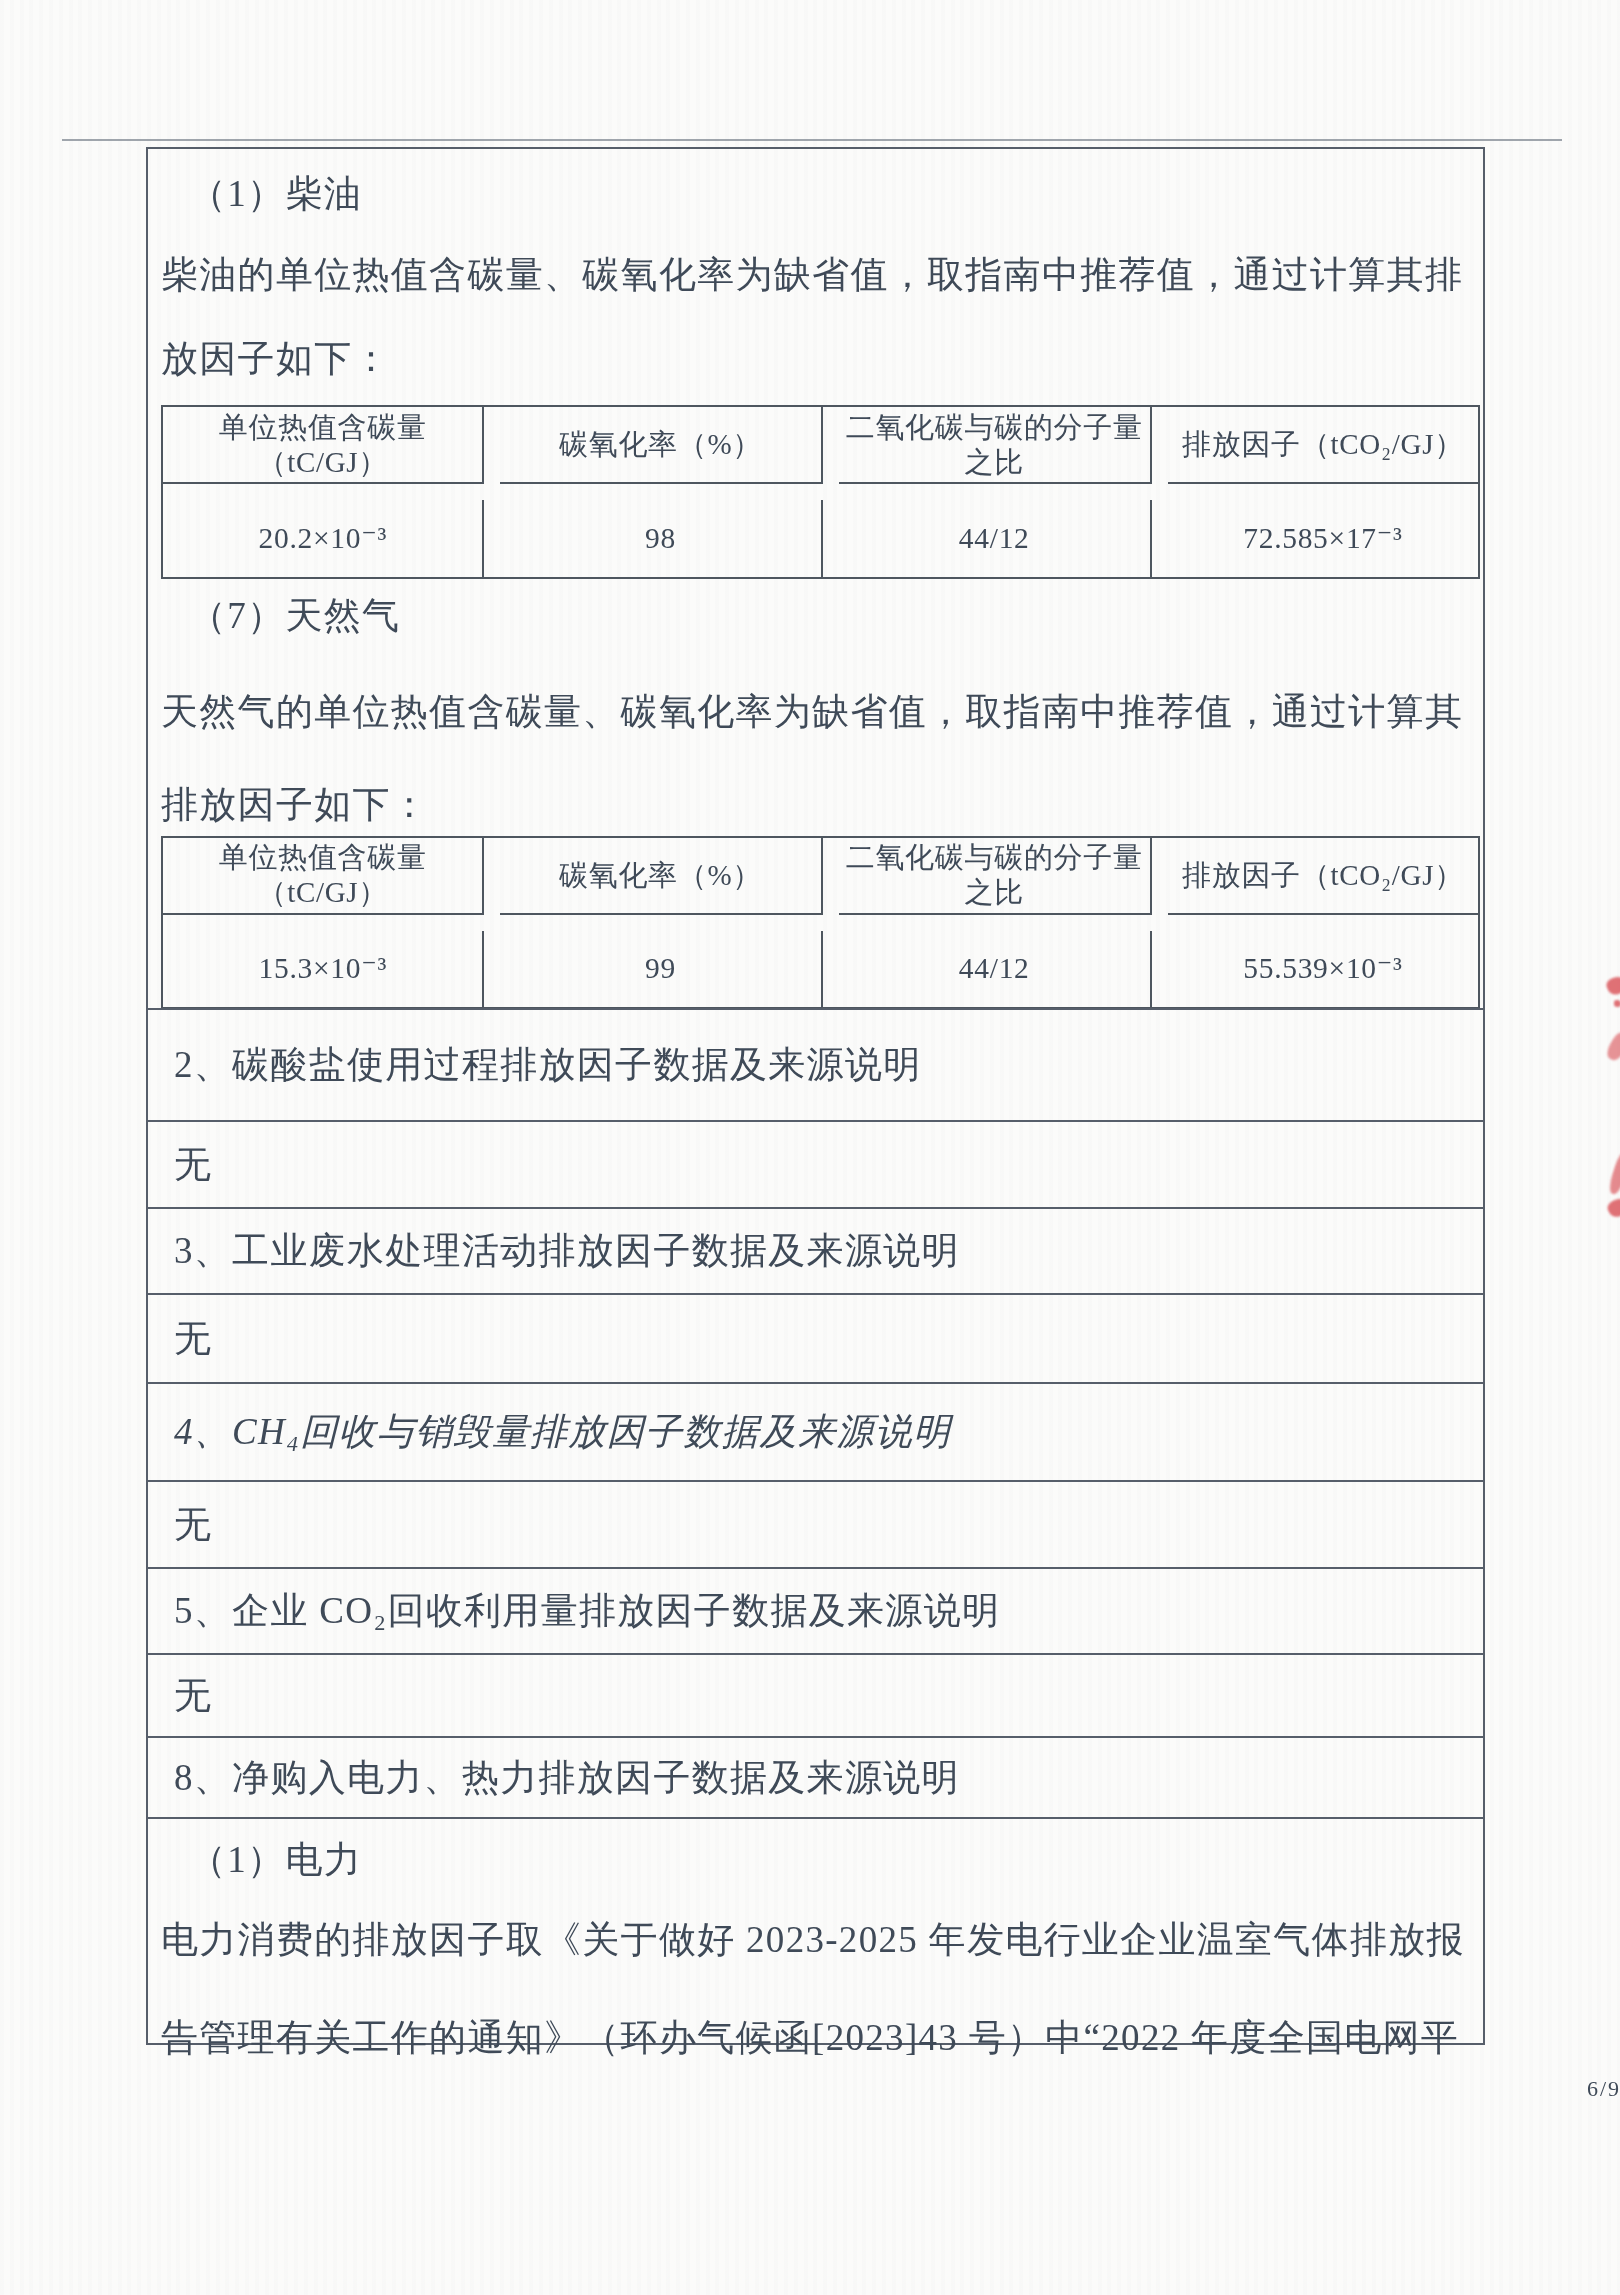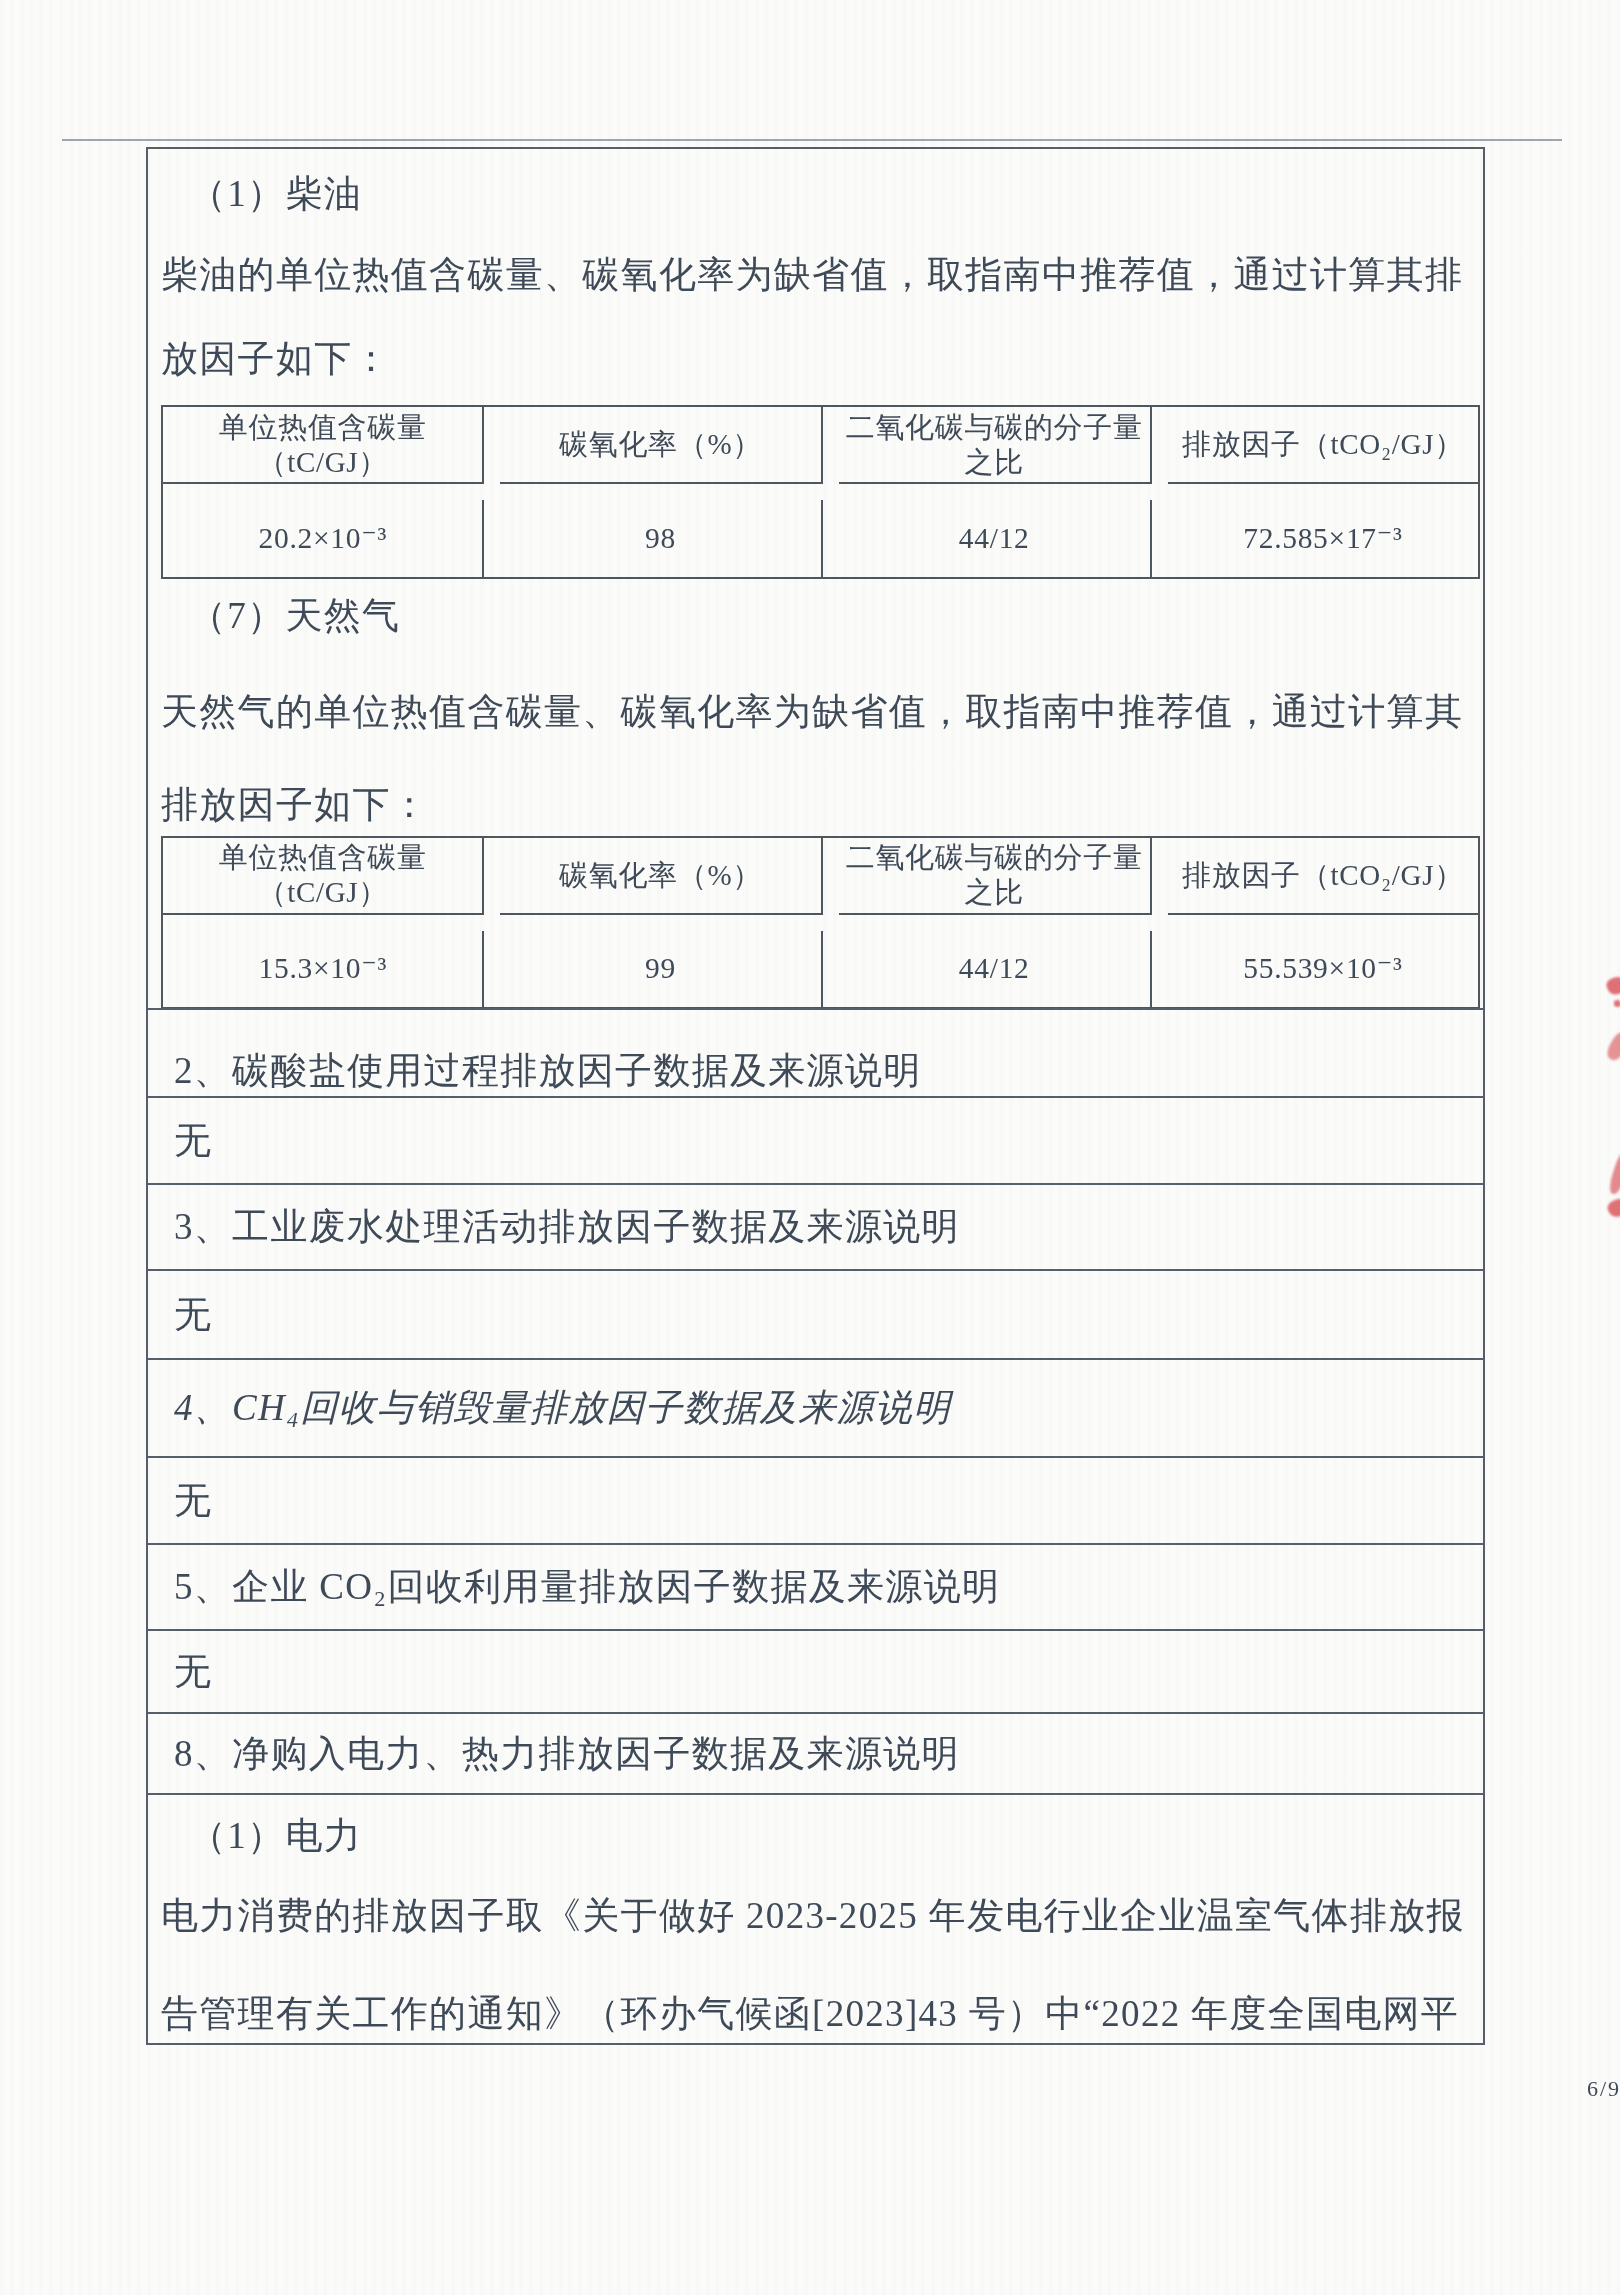--- a/index.html
+++ b/index.html
@@ -132,21 +132,21 @@
         <div class="etd">15.3×10⁻³</div>
         <div class="etd">99</div>
         <div class="etd">44/12</div>
         <div class="etd">55.539×10⁻³</div>
       </div>
 
     </div>
 
     <div class="stack">
 
-      <div class="row" style="height:88px;align-items:flex-end;">
+      <div class="row" style="height:112px;">
         <span>2、碳酸盐使用过程排放因子数据及来源说明</span>
       </div>
       <div class="row" style="height:87px;">
         <span>无</span>
       </div>
 
       <div class="row" style="height:86px;">
         <span>3、工业废水处理活动排放因子数据及来源说明</span>
       </div>
       <div class="row" style="height:89px;">

